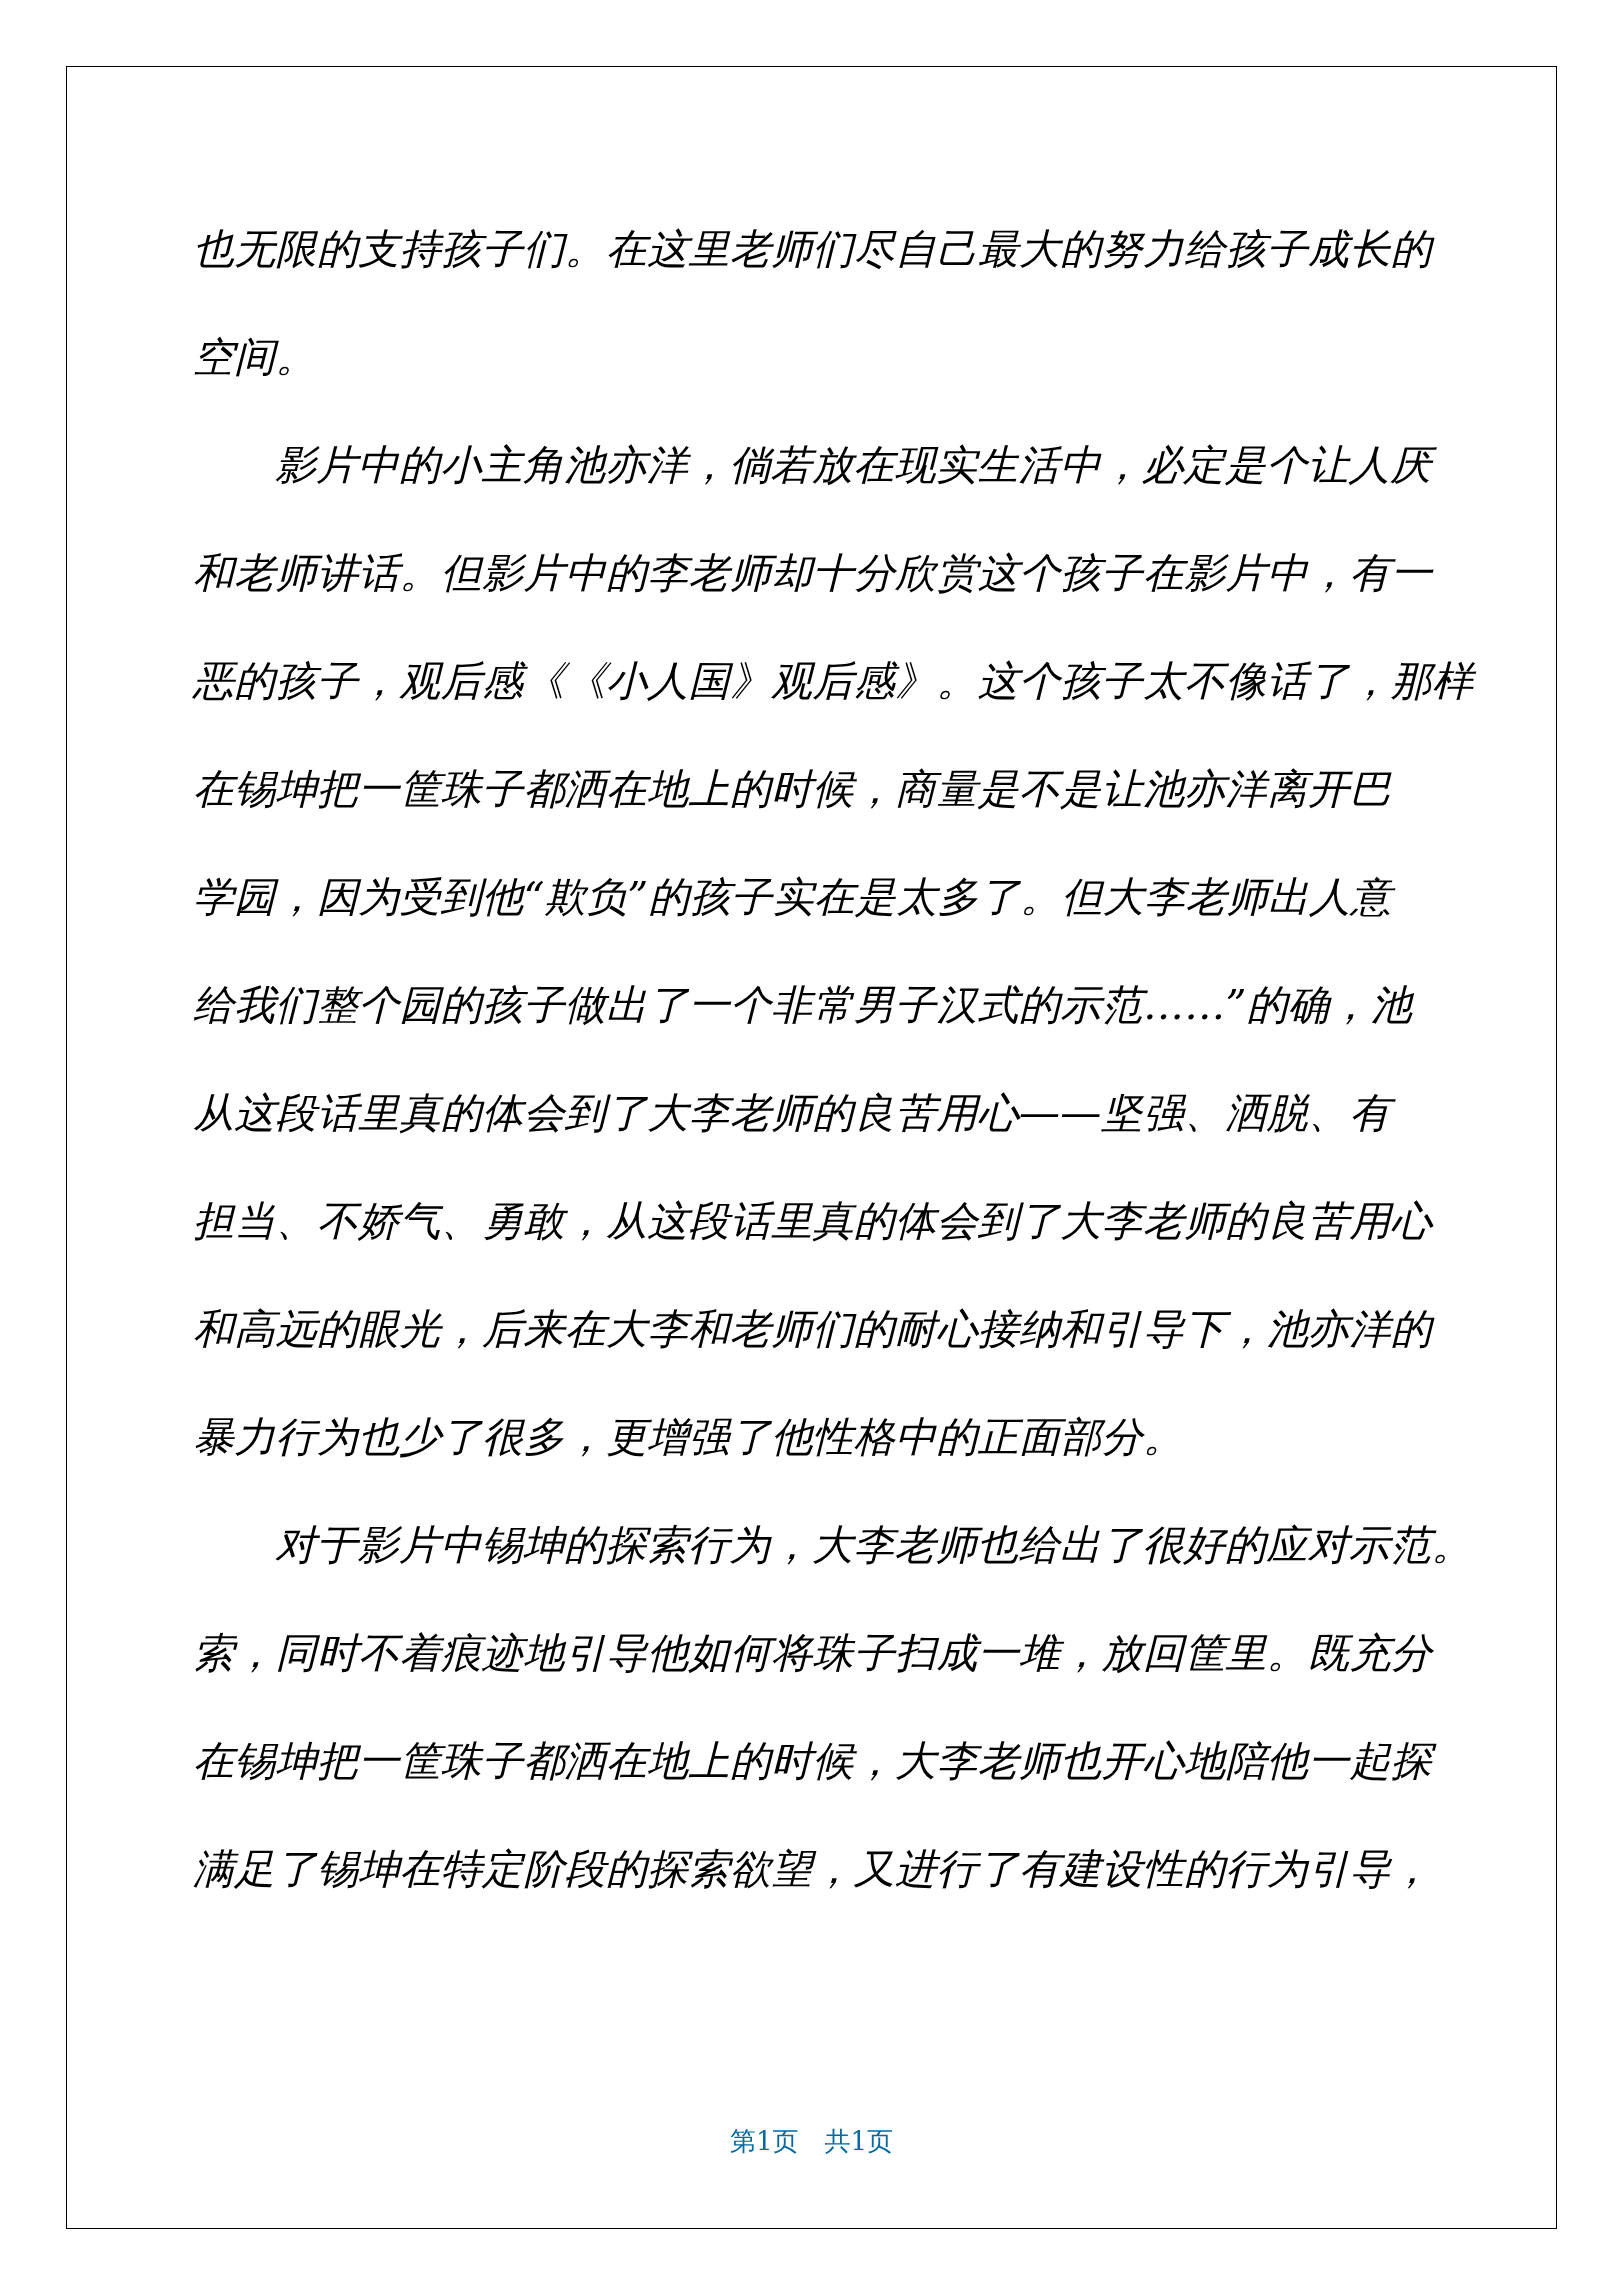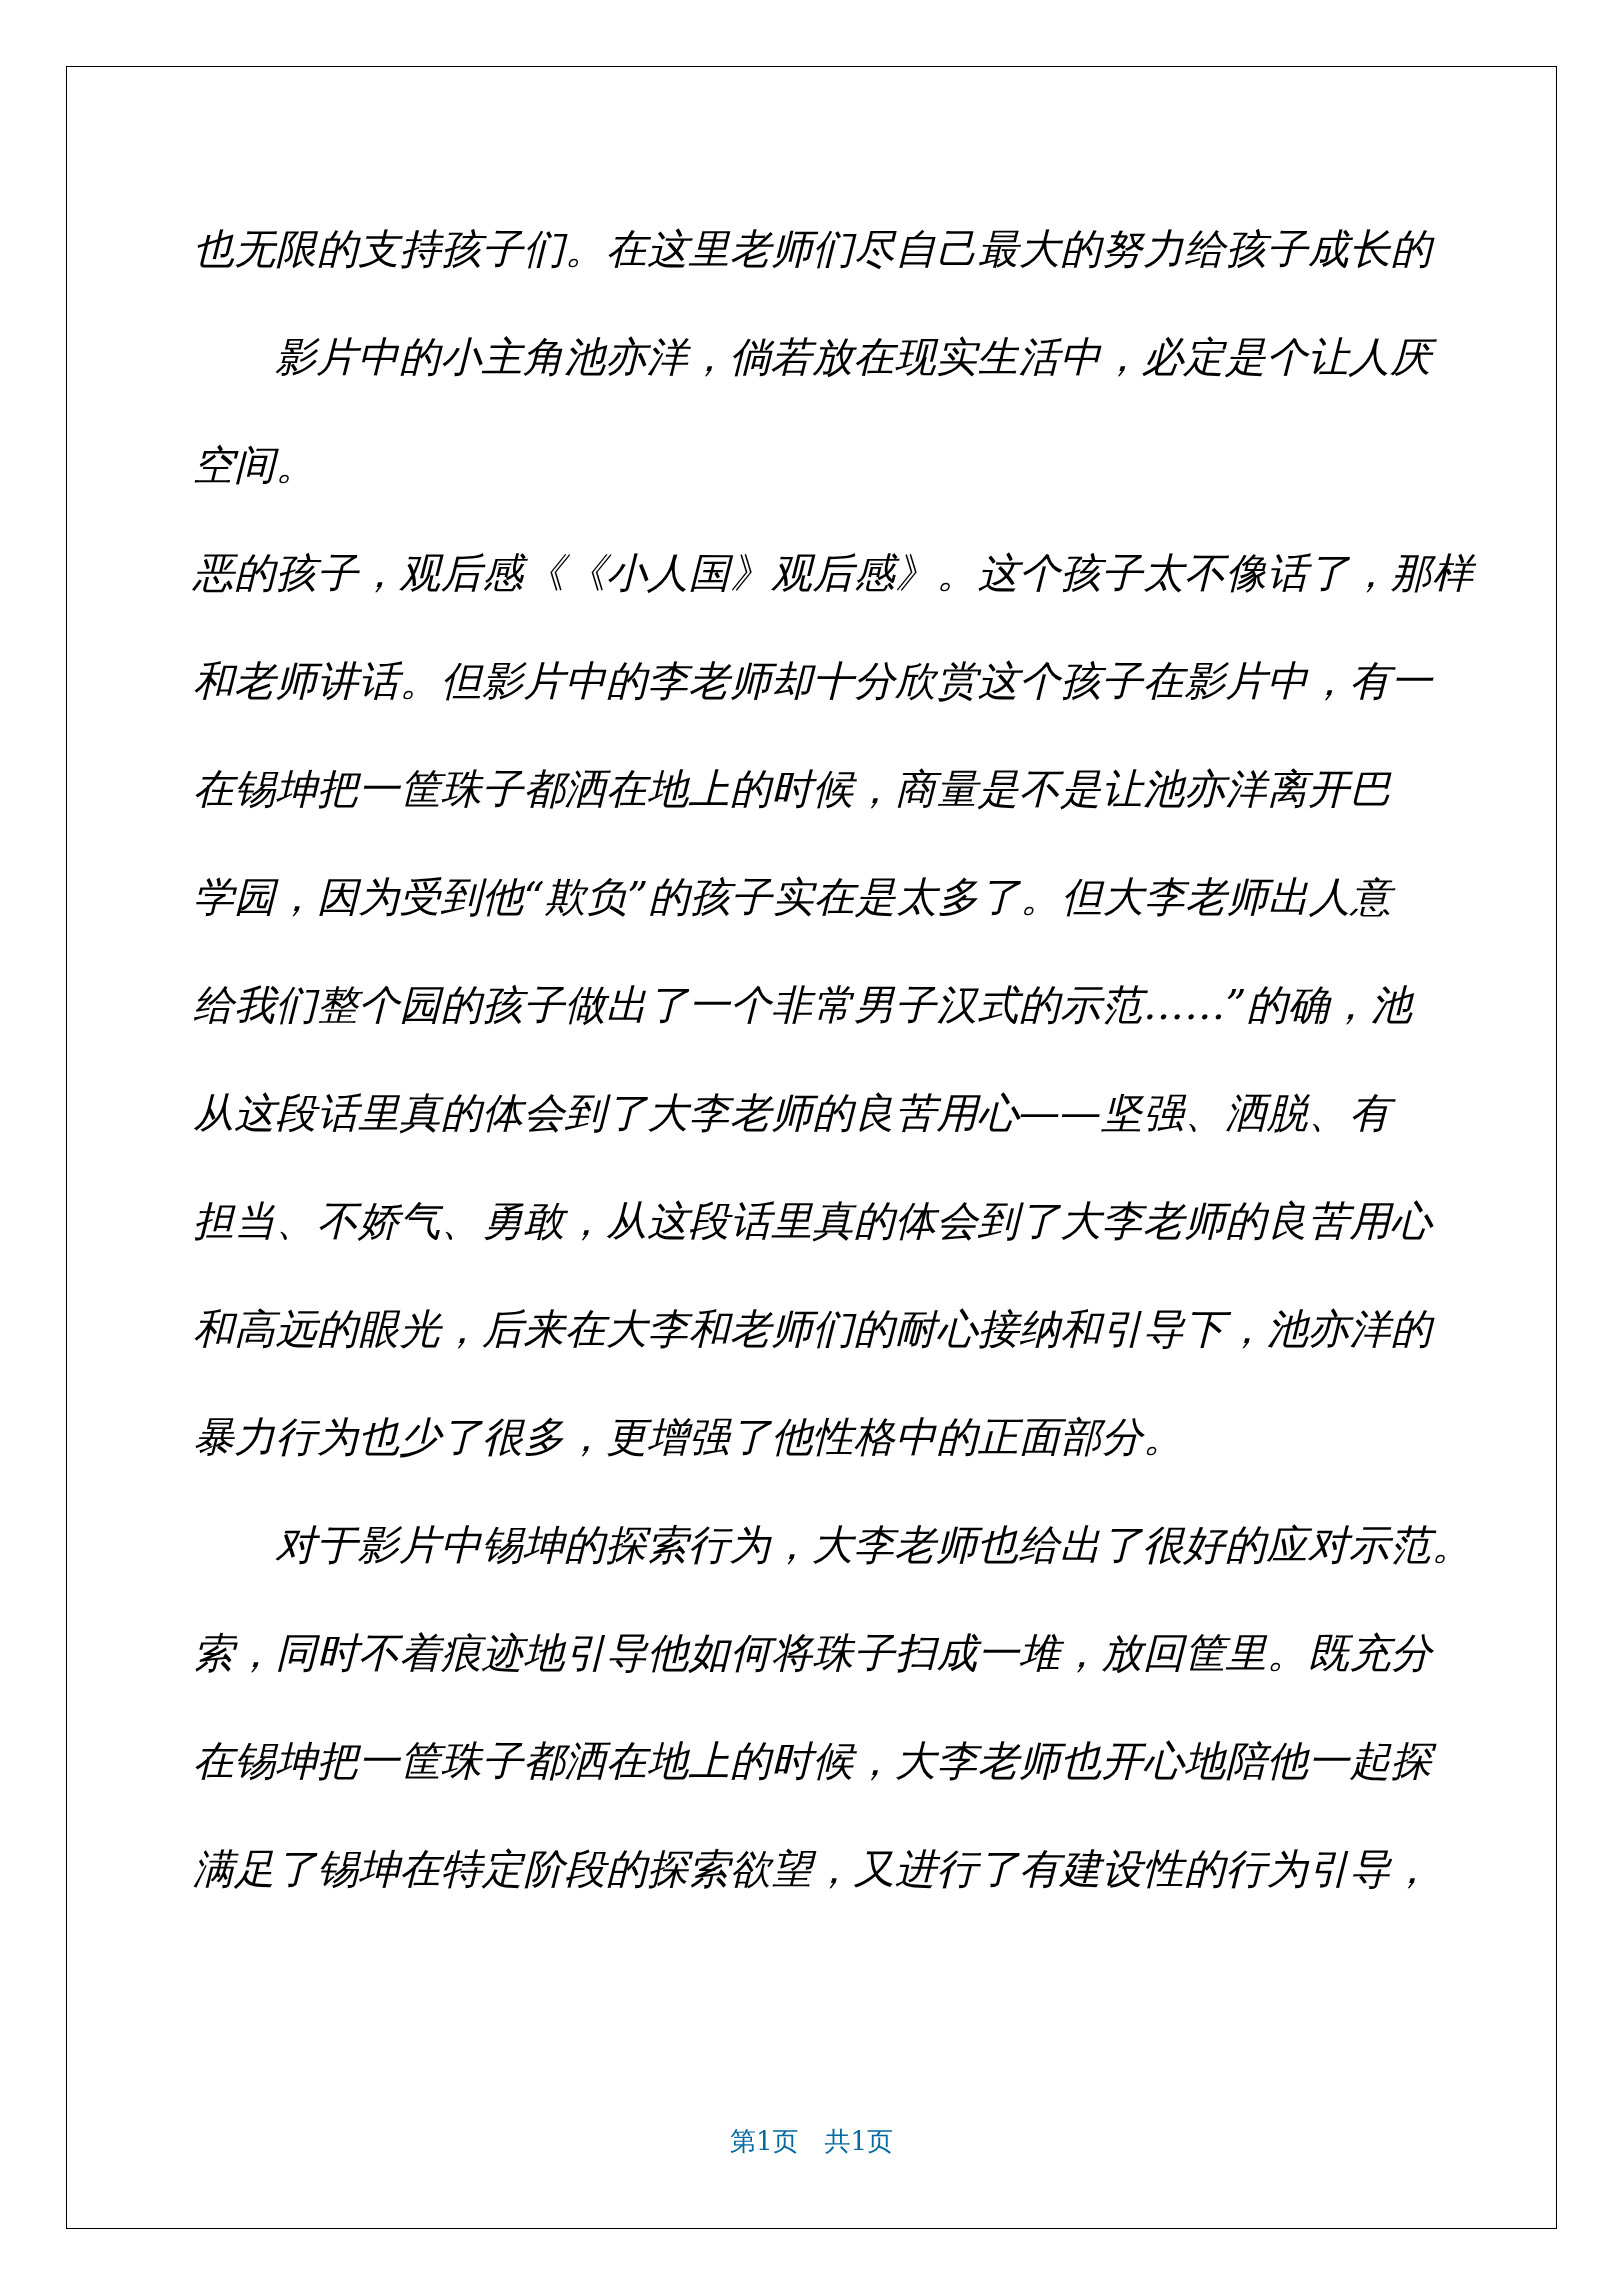--- a/index.html
+++ b/index.html
@@ -57,24 +57,24 @@
     color: #0369a1;
   }
 </style>
 </head>
 <body>
 
 <div class="page">
   <div class="frame"></div>
   <div class="body-text">
       <div class="line">也无限的支持孩子们。在这里老师们尽自己最大的努力给孩子成长的</div>
+      <div class="line">空间。</div>
       <div class="line indent">影片中的小主角池亦洋，倘若放在现实生活中，必定是个让人厌</div>
-      <div class="line">空间。</div>
+      <div class="line">和老师讲话。但影片中的李老师却十分欣赏这个孩子在影片中，有一</div>
       <div class="line">恶的孩子，观后感《《小人国》观后感》。这个孩子太不像话了，那样</div>
-      <div class="line">和老师讲话。但影片中的李老师却十分欣赏这个孩子在影片中，有一</div>
       <div class="line">在锡坤把一筐珠子都洒在地上的时候，商量是不是让池亦洋离开巴</div>
       <div class="line">学园，因为受到他“欺负”的孩子实在是太多了。但大李老师出人意</div>
       <div class="line">给我们整个园的孩子做出了一个非常男子汉式的示范……”的确，池</div>
       <div class="line">从这段话里真的体会到了大李老师的良苦用心——坚强、洒脱、有</div>
       <div class="line">担当、不娇气、勇敢，从这段话里真的体会到了大李老师的良苦用心</div>
       <div class="line">和高远的眼光，后来在大李和老师们的耐心接纳和引导下，池亦洋的</div>
       <div class="line">暴力行为也少了很多，更增强了他性格中的正面部分。</div>
       <div class="line indent">对于影片中锡坤的探索行为，大李老师也给出了很好的应对示范。</div>
       <div class="line">索，同时不着痕迹地引导他如何将珠子扫成一堆，放回筐里。既充分</div>
       <div class="line">在锡坤把一筐珠子都洒在地上的时候，大李老师也开心地陪他一起探</div>

